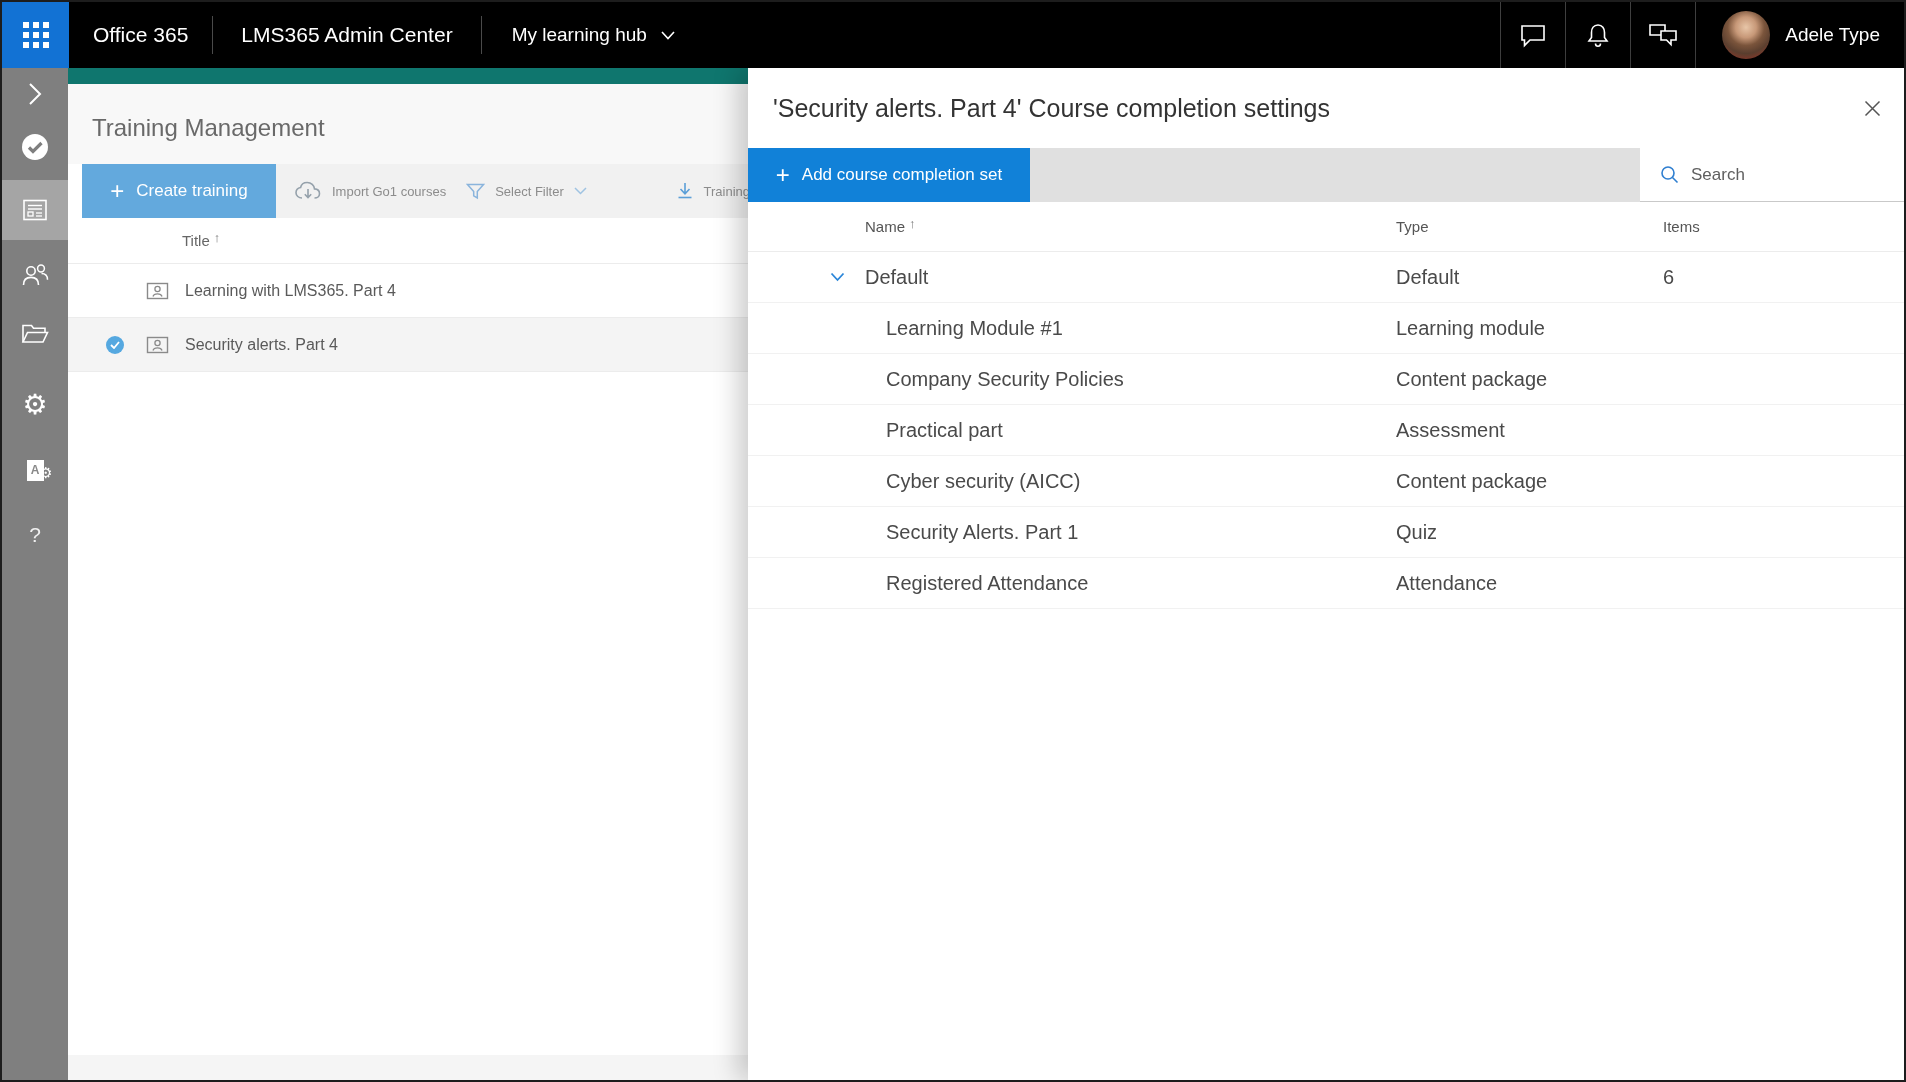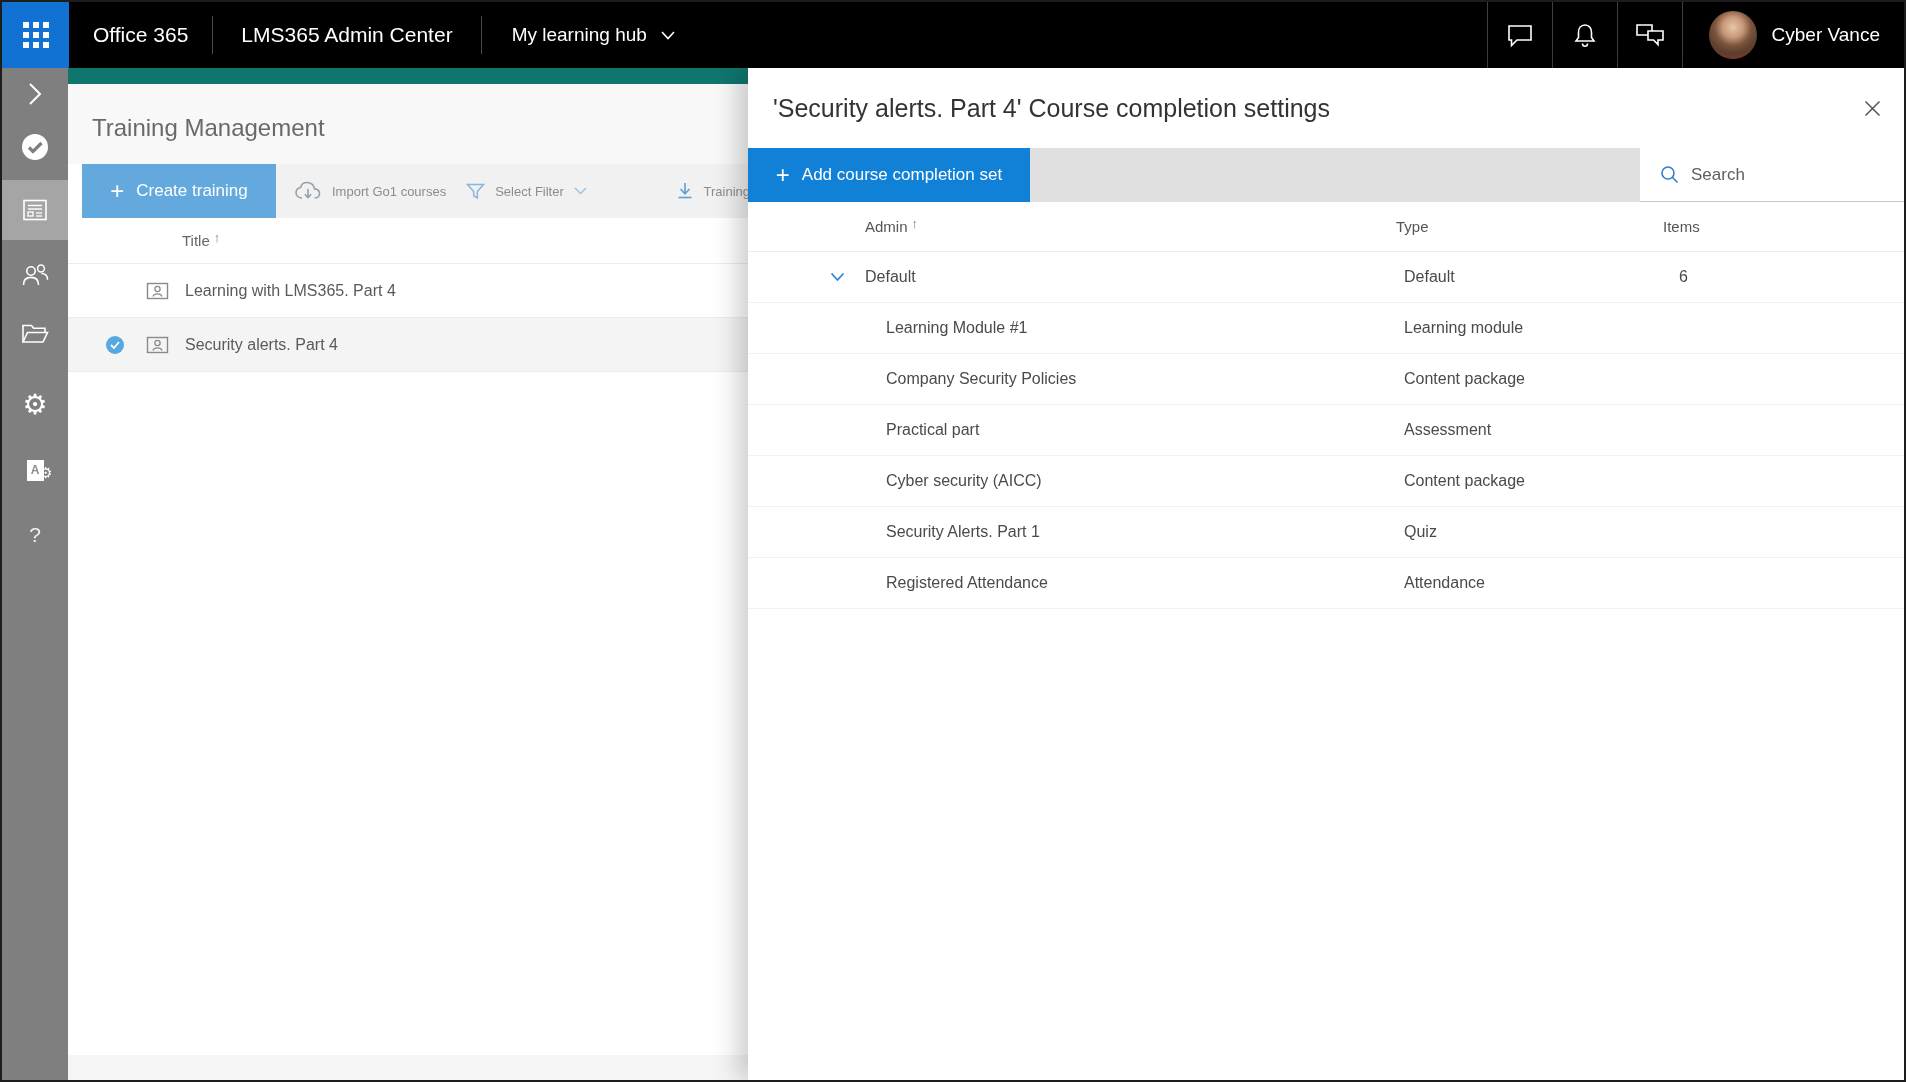--- a/index.html
+++ b/index.html
@@ -67,21 +67,21 @@
   .searchbox { width:264px; background:#fff; border-bottom:1px solid #c9c9c9; display:flex; align-items:center; padding-left:20px; gap:12px; }
   .searchbox input { border:none; outline:none; font-size:17px; color:#444; width:180px; font-family:"Liberation Sans", sans-serif; background:transparent; }
   .searchbox input::placeholder { color:#5f5f5f; opacity:1; }
 
   .ptable-header { height:50px; display:flex; align-items:center; border-bottom:1px solid #ececec; font-size:15px; color:#555; }
   .c-name { width:648px; flex:none; display:flex; align-items:center; }
   .c-type { width:267px; flex:none; }
   .c-items { flex:1; }
   .ptable-header .c-name { padding-left:117px; }
   .ptable-header .hdr-sort { display:flex; align-items:flex-start; gap:4px; cursor:pointer; }
-  .crow { height:51px; display:flex; align-items:center; border-bottom:1px solid #f1f1f1; font-size:16px; color:#4a4a4a; cursor:pointer; background:#fff;gap:8px; }
+  .crow { height:51px; display:flex; align-items:center; border-bottom:1px solid #f1f1f1; font-size:20px; color:#4a4a4a; cursor:pointer; background:#fff; }
   .crow.lvl0 .c-name { padding-left:82px; }
   .crow.lvl0 .row-chevron { margin-right:20px; display:flex; }
   .crow.lvl1 .c-name { padding-left:138px; }
 
   svg.icon { display:block; }
 </style>
 </head>
 <body>
 
 <div class="screen">
@@ -123,21 +123,21 @@
         </svg>
     </div>
     <div class="tb-iconbtn">
       <svg class="icon" width="30" height="26" viewBox="0 0 30 26">
           <path d="M2 3 h15 v10 h-15 z" stroke="#fff" stroke-width="1.6" fill="none"></path>
           <path d="M13 9 h15 v9 h-5 v4.5 l-4.5 -4.5 h-5.5 z" stroke="#fff" stroke-width="1.6" fill="#000"></path>
         </svg>
     </div>
     <div class="tb-account">
       <div class="avatar"></div>
-      <div class="tb-name">Cyber Vance</div>
+      <div class="tb-name">Adele Type</div>
     </div>
   </div>
 
   <div class="body">
 
     <div class="sidebar">
       <div class="sb-item" style="top:0;">
         <svg class="icon" width="16" height="26" viewBox="0 0 16 26">
             <path d="M3 3 L13 13 L3 23" stroke="#fff" stroke-width="2" fill="none"></path>
           </svg>
@@ -272,21 +272,21 @@
               <circle cx="8" cy="8" r="6" stroke="#2f7fd0" stroke-width="1.6" fill="none"></circle>
               <line x1="12.5" y1="12.5" x2="17.5" y2="17.5" stroke="#2f7fd0" stroke-width="1.6"></line>
             </svg>
           <input type="text" placeholder="Search" style="">
         </div>
       </div>
 
       <div class="ptable-header">
         <div class="c-name">
           <span class="hdr-sort">
-            <span>Admin</span>
+            <span>Name</span>
             <span class="sort-arrow">↑</span>
           </span>
         </div>
         <div class="c-type">Type</div>
         <div class="c-items">Items</div>
       </div>
 
       <div class="crow lvl0">
         <div class="c-name">
           <span class="row-chevron">

